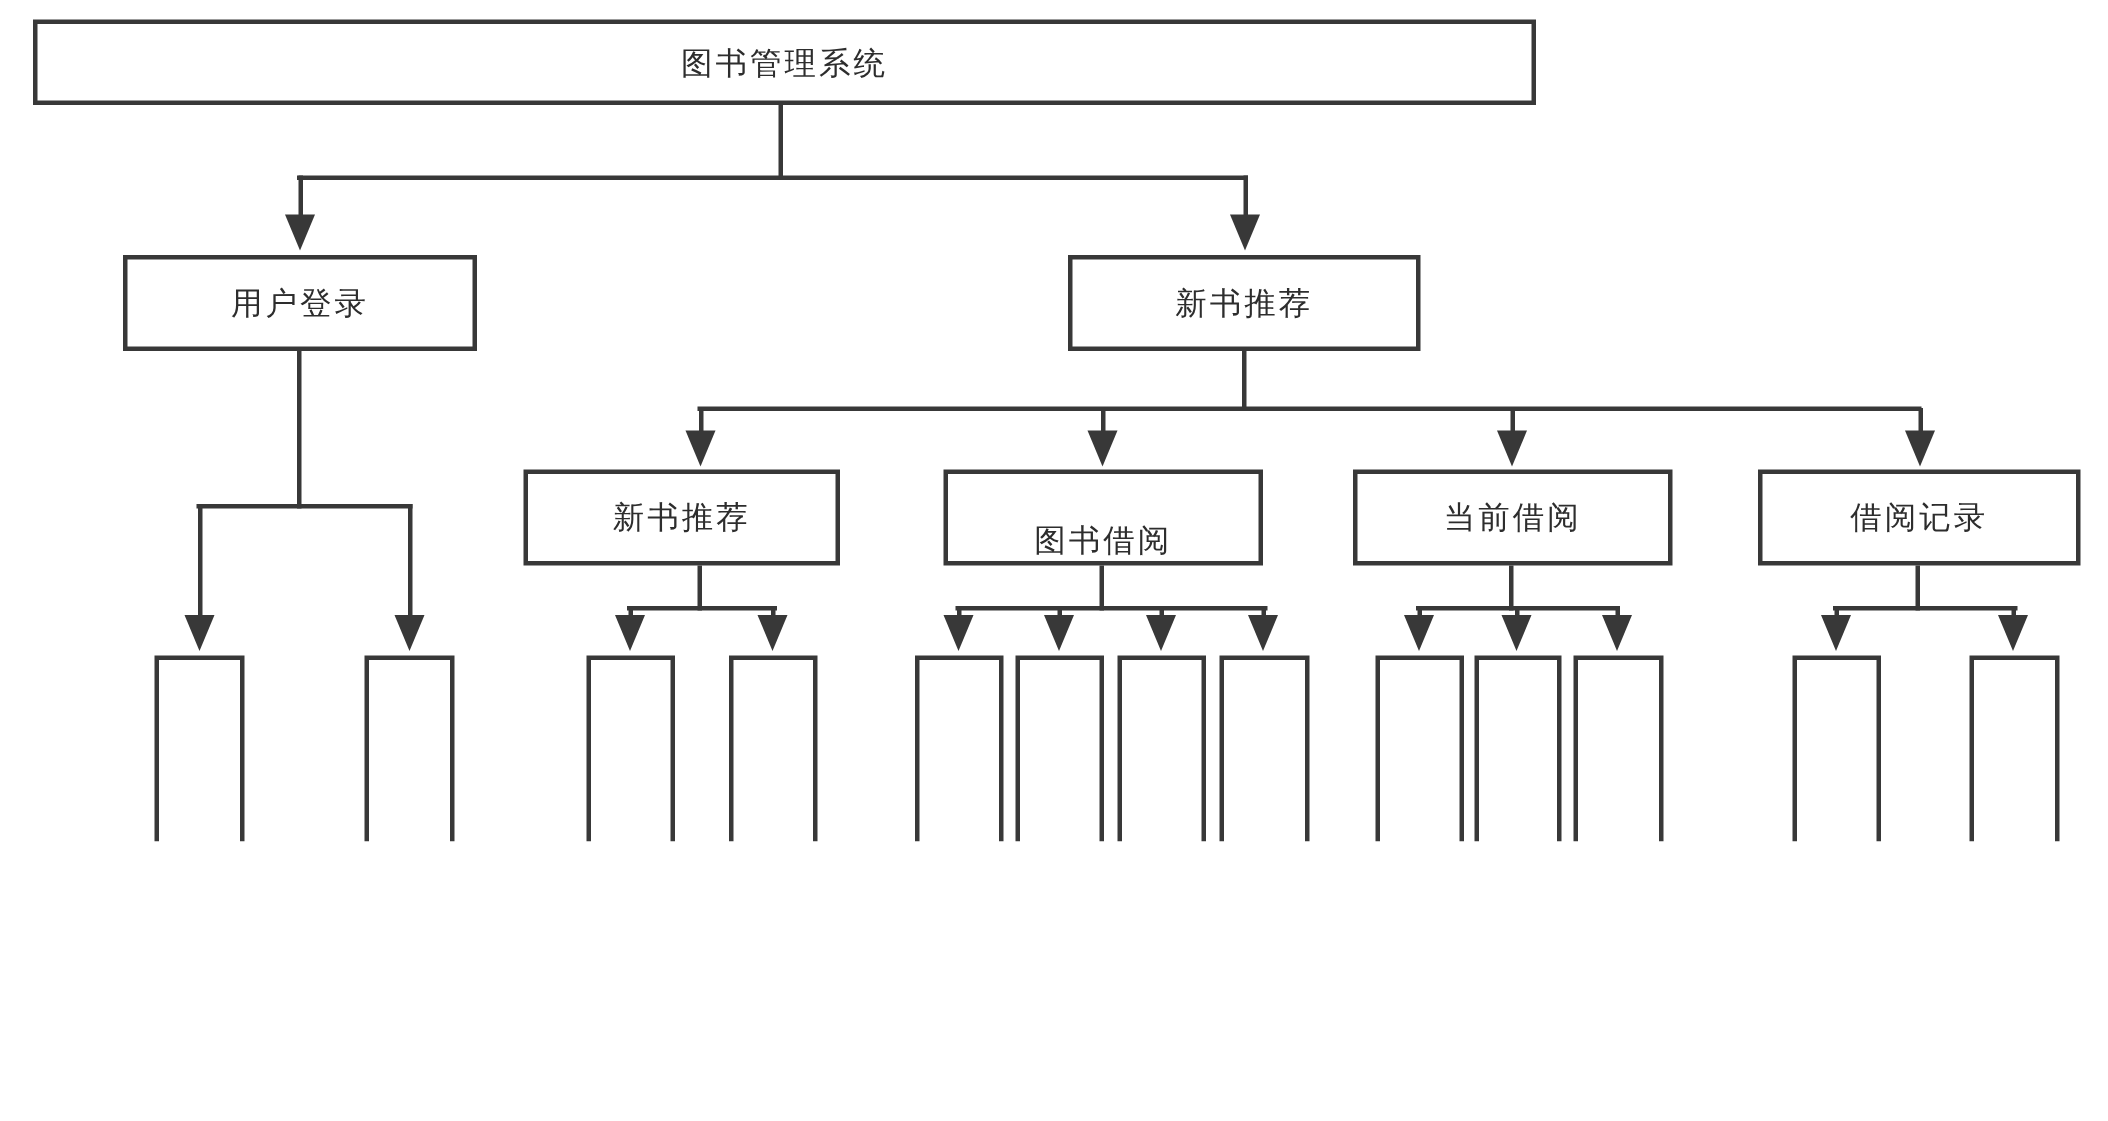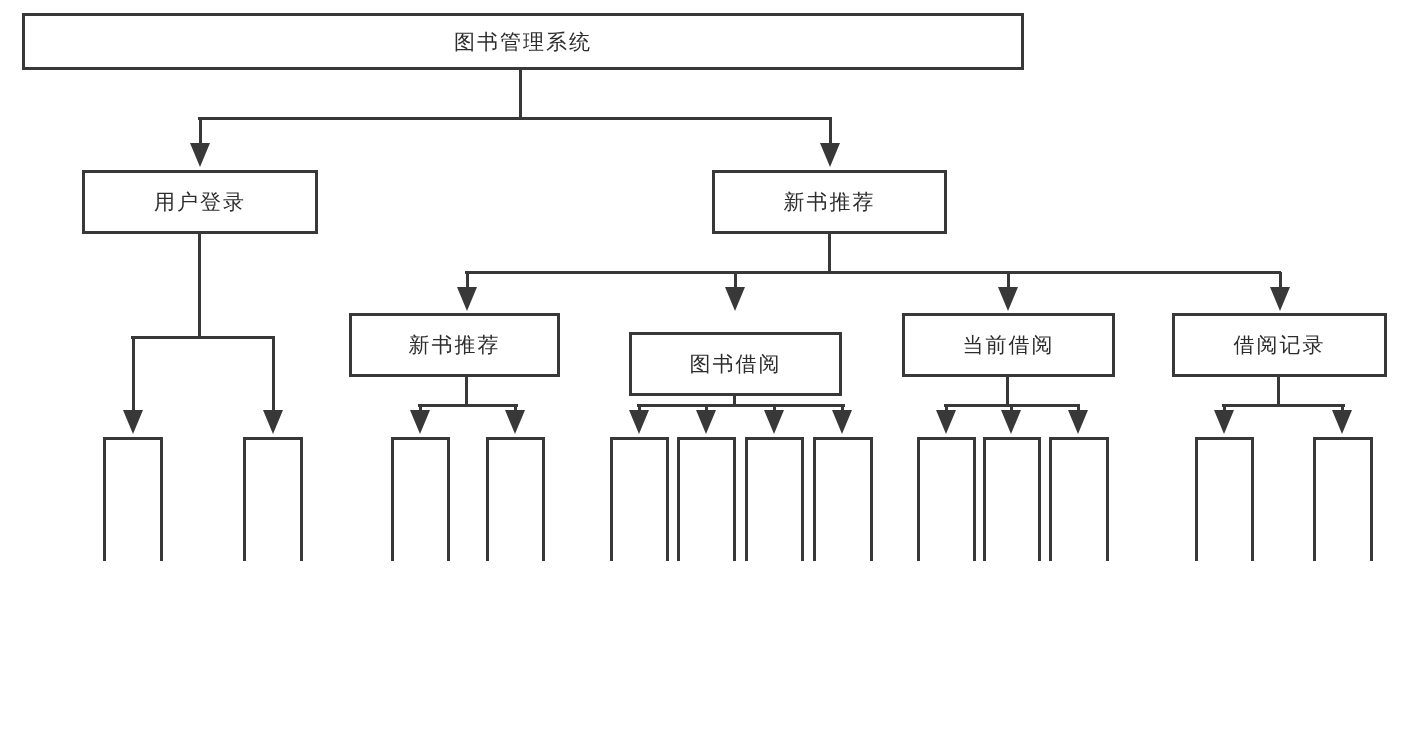--- a/index.html
+++ b/index.html
@@ -124,21 +124,21 @@
   <div class="box" style="left:82px;top:170px;width:236px;height:64px;">
     <span>用户登录</span>
   </div>
   <div class="box" style="left:712px;top:170px;width:235px;height:64px;">
     <span>新书推荐</span>
   </div>
 
   <div class="box" style="left:349px;top:313px;width:211px;height:64px;">
     <span>新书推荐</span>
   </div>
-  <div class="box" style="left:629px;top:332px;width:213px;height:64px;">
+  <div class="box" style="left:629px;top:313px;width:213px;height:64px;align-items:flex-end;">
     <span>图书借阅</span>
   </div>
   <div class="box" style="left:1172px;top:313px;width:215px;height:64px;">
     <span>借阅记录</span>
   </div>
   <div class="box" style="left:902px;top:313px;width:213px;height:64px;">
     <span>当前借阅</span>
   </div>
 
   <div class="box leaf" style="left:103px;top:437px;width:60px;height:297px;">

